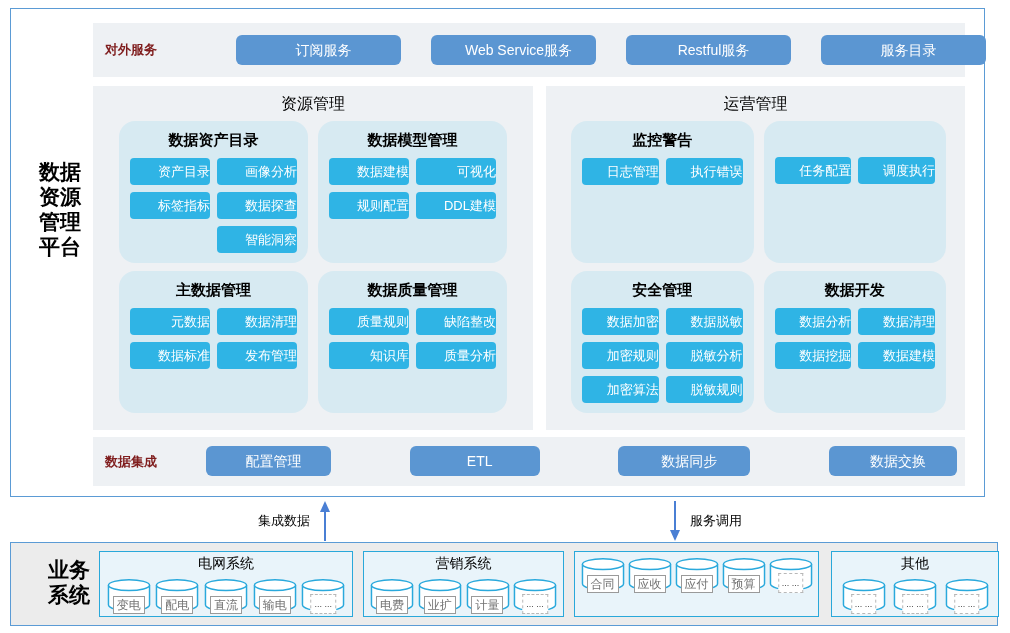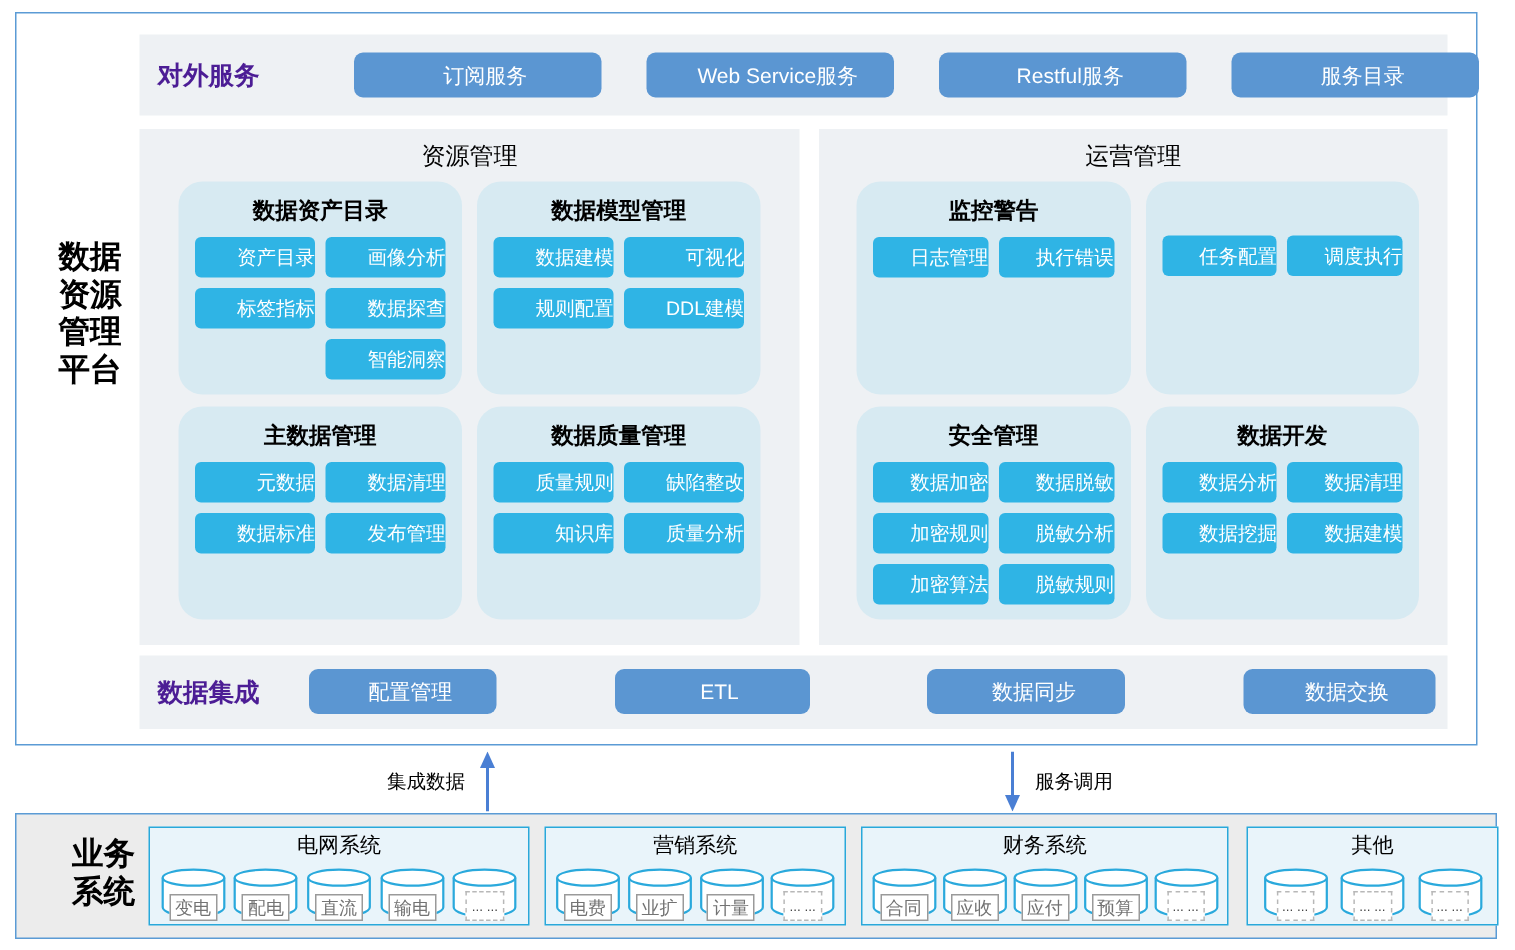--- a/index.html
+++ b/index.html
@@ -23,21 +23,21 @@
     font-size:21px;font-weight:700;line-height:25px;text-align:center;color:#000;
   }
   .business-name{
     position:absolute;left:25px;top:14px;width:66px;
     font-size:21px;font-weight:700;line-height:25px;text-align:center;color:#000;
   }
   
   .hrow{position:absolute;background:#eef1f4;}
   .hrow-label{
     position:absolute;left:12px;top:0;height:100%;display:flex;align-items:center;
-    font-size:17px;font-weight:700;color:#4c1d95;white-space:nowrap;
+    font-size:13px;font-weight:700;color:#7f1d1d;white-space:nowrap;
   }
   .btn{
     background:#5b96d2;color:#fff;border-radius:6px;height:30px;line-height:30px;
     text-align:center;font-size:14px;white-space:nowrap;padding-left:10px;
   }
   .svc-btns{position:absolute;left:143px;top:12px;display:flex;gap:30px;}
   .svc-btns .btn{width:155px;}
   .int-btns{position:absolute;left:113px;right:8px;top:9px;display:flex;justify-content:space-between;}
   
   .panel{position:absolute;background:#eef1f4;box-sizing:border-box;}
@@ -277,21 +277,20 @@
         <svg width="46" height="42" viewBox="0 0 56 42">
             <path d="M3 9 V33 C3 36.9 14.2 40.5 28 40.5 C41.8 40.5 53 36.9 53 33 V9" fill="#fff" stroke="#2aa9dc" stroke-width="1.8"></path>
             <ellipse cx="28" cy="9" rx="25" ry="6.5" fill="#fff" stroke="#2aa9dc" stroke-width="1.8"></ellipse>
           </svg>
         <div class="db-label dashed">... ...</div>
       </div>
     </div>
   </div>
 
   <div class="sysbox" style="left:563px;width:245px;">
-    <div class="sys-title">财务系统</div>
     <div class="db-row">
       <div class="db">
         <svg width="46" height="42" viewBox="0 0 56 42">
             <path d="M3 9 V33 C3 36.9 14.2 40.5 28 40.5 C41.8 40.5 53 36.9 53 33 V9" fill="#fff" stroke="#2aa9dc" stroke-width="1.8"></path>
             <ellipse cx="28" cy="9" rx="25" ry="6.5" fill="#fff" stroke="#2aa9dc" stroke-width="1.8"></ellipse>
           </svg>
         <div class="db-label">合同</div>
       </div>
       <div class="db">
         <svg width="46" height="42" viewBox="0 0 56 42">

